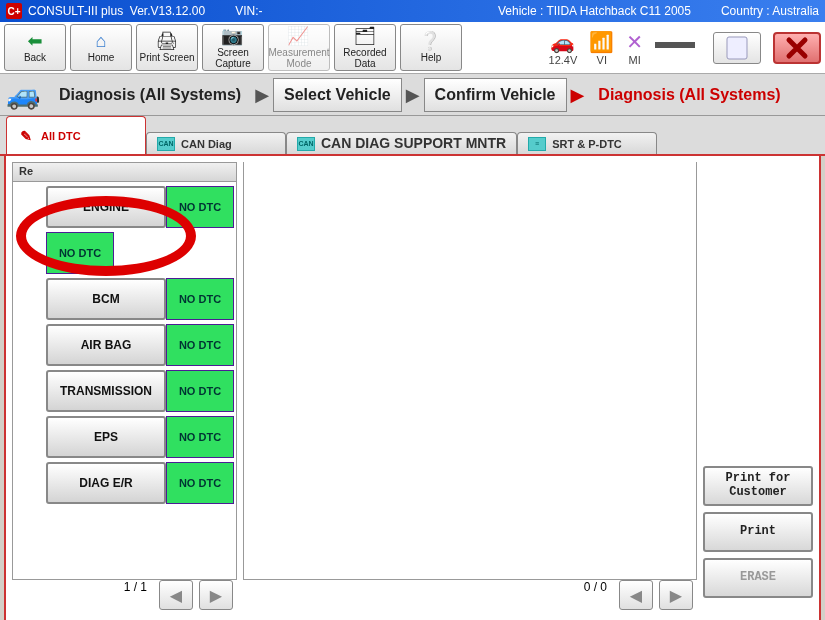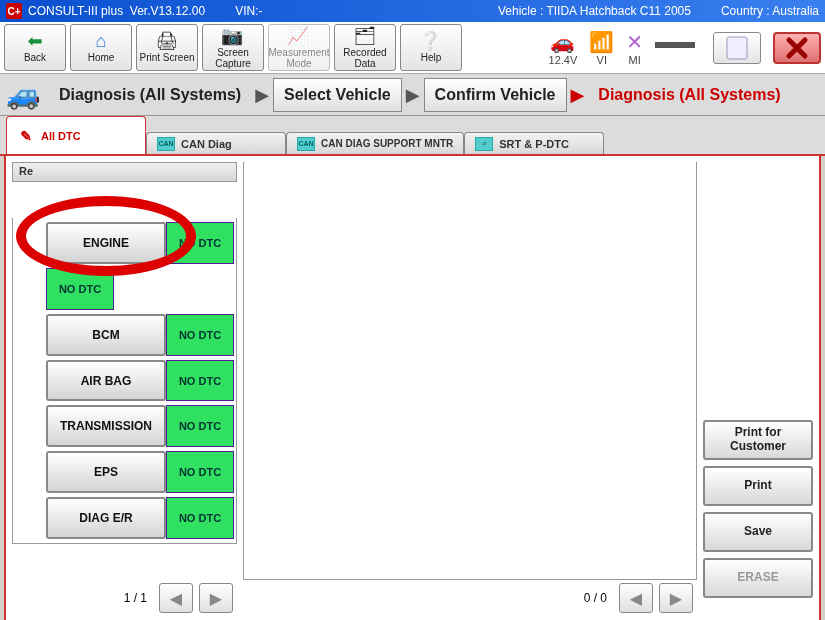--- a/index.html
+++ b/index.html
@@ -106,55 +106,55 @@
   .tab.active{
     background:#fff;color:#c00;height:38px;border:1px solid #c33;border-bottom:none;
   }
   .tab .tab-ic{width:18px;height:14px;background:#5cc;border:1px solid #2aa;font-size:7px;
     display:flex;align-items:center;justify-content:center;color:#066;}
   .tab.active .tab-ic{background:none;border:none;}
   .main{
     background:#fff;border:2px solid #c33;height:470px;margin:0 4px 4px 4px;margin-top:-2px;
     position:relative;padding:6px;display:flex;gap:6px;
   }
-  .left-panel{width:225px;display:flex;flex-direction:column;gap:36px;}
+  .left-panel{width:225px;display:flex;flex-direction:column;}
   .panel-header{
     height:20px;border:1px solid #999;background:linear-gradient(#f0f0f0,#d6d6d6);
     padding:2px 6px;font-size:11px;font-weight:bold;color:#333;
   }
   .sys-list{
     border:1px solid #999;border-top:none;flex:1;background:#fff;
     padding:4px 2px;display:flex;flex-direction:column;gap:4px;overflow:hidden;
   }
   .sys-row{display:flex;height:42px;gap:0;padding-left:31px;}
   .sys-btn{
     flex:1;border:2px solid #888;border-radius:3px;
     background:linear-gradient(#fff,#d4d4d4);
     display:flex;align-items:center;justify-content:center;
     font-weight:bold;font-size:12px;color:#111;cursor:pointer;
   }
   .sys-status{
     width:68px;border:1px solid #4c1d95;background:#30e060;
     display:flex;align-items:center;justify-content:center;font-size:11px;font-weight:bold;color:#033;
   }
   .pager{
-    height:36px;display:flex;align-items:center;justify-content:flex-end;gap:6px;
+    height:36px;display:flex;align-items:flex-start;justify-content:flex-end;gap:6px;
     padding:0 4px;
   }
   .pager .pg-label{font-size:12px;margin-right:6px;}
   .arrow-btn{
     width:34px;height:30px;border:1px solid #888;border-radius:3px;
     background:linear-gradient(#fff,#e0e0e0);display:flex;align-items:center;justify-content:center;
     font-size:16px;color:#888;cursor:pointer;
   }
   .mid-panel{flex:1;display:flex;flex-direction:column;}
   .detail-body{
     flex:1;border:1px solid #999;border-top:none;background:#fff;
   }
-  .right-panel{width:110px;display:flex;flex-direction:column;justify-content:flex-end;gap:6px;padding-bottom:18px;}
+  .right-panel{width:110px;display:flex;flex-direction:column;justify-content:flex-end;gap:6px;padding-bottom:18px;font-family:Liberation Mono, monospace;}
   .act-btn{
     height:40px;border:2px solid #888;border-radius:3px;
     background:linear-gradient(#fff,#d8d8d8);
     display:flex;align-items:center;justify-content:center;text-align:center;
     font-size:12px;font-weight:bold;color:#222;cursor:pointer;padding:2px 4px;line-height:1.15;
   }
   .act-btn.disabled{color:#999;cursor:default;}
   .red-circle{
     position:absolute;border:10px solid #d00;border-radius:50%;
     width:180px;height:80px;pointer-events:none;
@@ -250,21 +250,21 @@
   <div class="tab active">
     <span class="tab-ic" style="color:#c00;font-size:14px">✎</span>
     <span>All DTC</span>
   </div>
   <div class="tab">
     <span class="tab-ic">CAN</span>
     <span>CAN Diag</span>
   </div>
   <div class="tab" style="min-width:160px">
     <span class="tab-ic">CAN</span>
-    <span style="font-size:10px;line-height:1.1">CAN DIAG SUPPORT MNTR</span>
+    <span style="font-size:14px;line-height:1.1">CAN DIAG SUPPORT MNTR</span>
   </div>
   <div class="tab">
     <span class="tab-ic">≡</span>
     <span>SRT &amp; P-DTC</span>
   </div>
 </div>
 
 <div class="main">
 
   <div class="left-panel">
@@ -310,18 +310,17 @@
     <div class="pager">
       <span class="pg-label">0 / 0</span>
       <div class="arrow-btn">◀</div>
       <div class="arrow-btn">▶</div>
     </div>
   </div>
 
   <div class="right-panel">
     <div class="act-btn">Print for Customer</div>
     <div class="act-btn">Print</div>
-    <div class="act-btn">Save</div>
     <div class="act-btn disabled">ERASE</div>
   </div>
 </div>
 
 <div class="red-circle" style="left:16px;top:196px"></div>
 
 </body></html>

